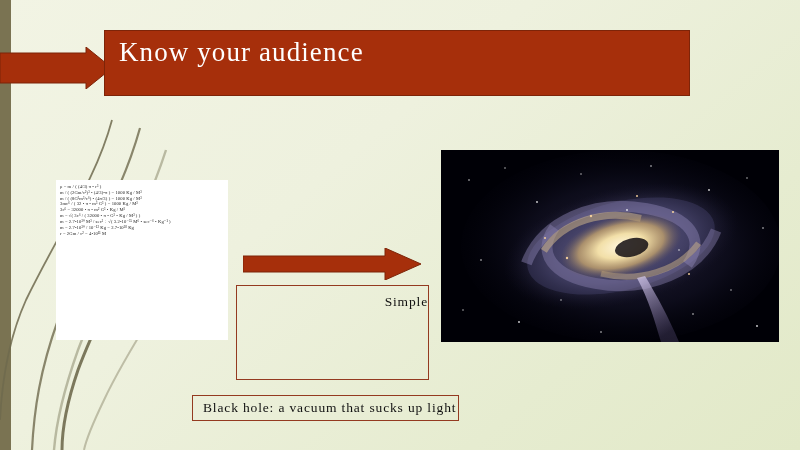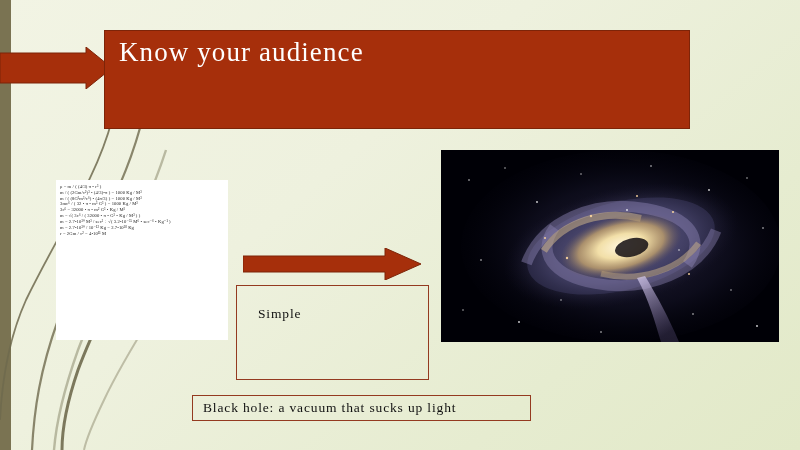--- a/index.html
+++ b/index.html
@@ -46,21 +46,21 @@
     left: 0;
     top: 47px;
     width: 112px;
     height: 42px;
   }
   .title-banner {
     position: absolute;
     left: 104px;
     top: 30px;
     width: 586px;
-    height: 99px;
+    height: 66px;
     background: #a62f0b;
     border: 1px solid #7d2408;
     box-sizing: border-box;
   }
   .title-text {
     position: absolute;
     left: 14px;
     top: 6px;
     color: #ffffff;
     font-size: 27px;
@@ -116,37 +116,38 @@
     position: absolute;
     left: 236px;
     top: 285px;
     width: 193px;
     height: 95px;
     background: transparent;
     border: 1.5px solid #943a20;
     box-sizing: border-box;
   }
   .bullet-list {
-    margin: 12px;
+    margin: 0;
     padding: 7px 0 0 9px;
     list-style: none;
+    text-align: right;
   }
   .bullet-list li {
     font-size: 13.5px;
     line-height: 1.37;
     color: #111111;
     letter-spacing: 0.85px;
     white-space: nowrap;
   }
 
   .caption-box {
     position: absolute;
     left: 192px;
     top: 395px;
-    width: 339px;
+    width: 267px;
     height: 26px;
     border: 1.5px solid #943a20;
     box-sizing: border-box;
     display: flex;
     align-items: center;
     background: transparent;
   }
   .caption-text {
     padding-left: 10px;
     font-size: 13.5px;

